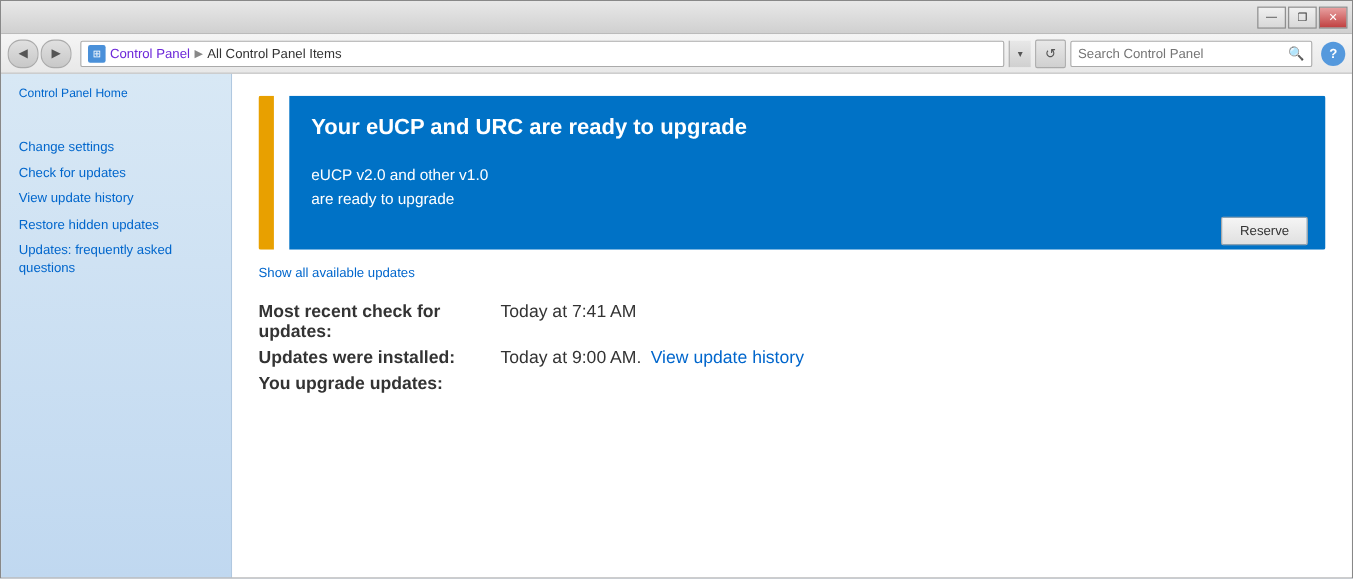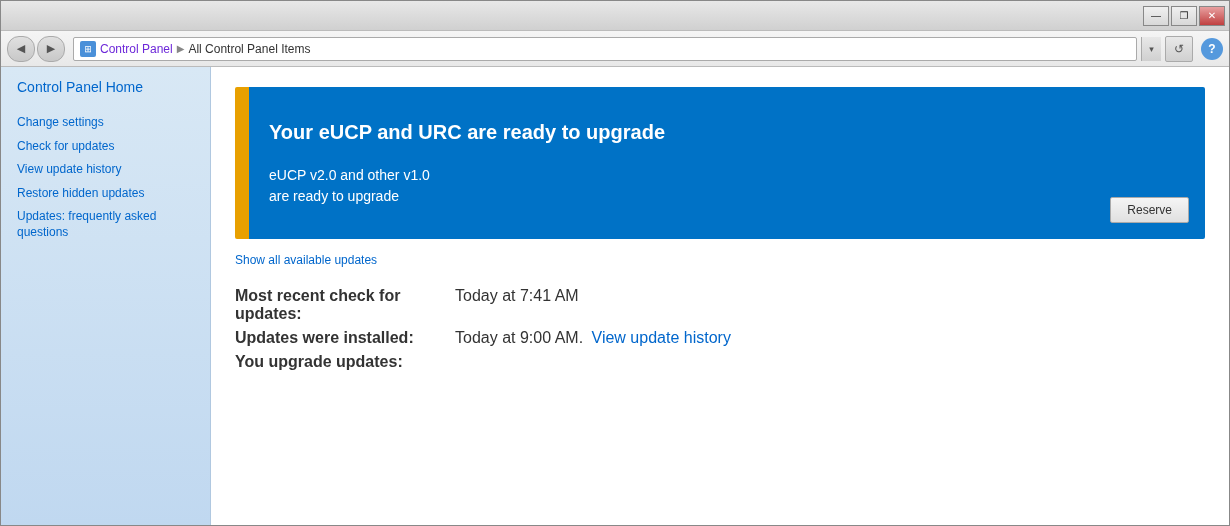--- a/index.html
+++ b/index.html
@@ -202,25 +202,25 @@
     
     .sidebar {
       width: 210px;
       background: linear-gradient(to bottom, #d8e8f5 0%, #c0d8f0 100%);
       border-right: 1px solid #b0c8e0;
       padding: 12px 16px;
       flex-shrink: 0;
     }
 
     .sidebar-home {
-      font-size: 14px;
+      font-size: 11px;
       color: #0066cc;
       text-decoration: none;
       display: block;
-      margin-bottom: 20px;
+      margin-bottom: 35px;
       cursor: pointer;
     }
 
     .sidebar-link {
       font-size: 12px;
       color: #0066cc;
       text-decoration: none;
       display: block;
       margin-bottom: 8px;
       cursor: pointer;
@@ -246,42 +246,43 @@
 
     .banner-accent {
       width: 14px;
       background: #e8a000;
       flex-shrink: 0;
     }
 
     .banner-main {
       flex: 1;
       background: #0072c6;
-      padding: 32px 20px;
+      padding: 16px 20px;
       color: white;
       position: relative;
+      margin-left: 14px;
     }
 
     .banner-title {
       font-size: 20px;
       font-weight: bold;
       color: white;
       margin-bottom: 20px;
       line-height: 1.3;
     }
 
     .banner-subtitle {
       font-size: 14px;
       color: white;
       line-height: 1.5;
     }
 
     .reserve-btn {
       position: absolute;
-      bottom: 16px;
+      bottom: 4px;
       right: 16px;
       background: linear-gradient(to bottom, #f5f5f5, #e0e0e0);
       border: 1px solid #aaa;
       padding: 5px 16px;
       font-size: 12px;
       color: #333;
       cursor: pointer;
       border-radius: 2px;
     }
 
@@ -341,20 +342,24 @@
     <div class="breadcrumb-area">
       <span class="breadcrumb-icon">⊞</span>
       <span style="color:#6d28d9; cursor:pointer;">Control Panel</span>
       <span class="breadcrumb-sep">▶</span>
       <span>All Control Panel Items</span>
     </div>
     <div class="breadcrumb-dropdown">▾</div>
 
     <button class="refresh-btn">↺</button>
 
+    <div class="search-area">
+      <input class="search-input" type="text" placeholder="Search Control Panel" style="">
+      <div class="search-btn">🔍</div>
+    </div>
 
     <div class="help-btn">?</div>
   </div>
 
   <div class="main-area">
 
     <div class="sidebar">
       <a class="sidebar-home">Control Panel Home</a>
       <a class="sidebar-link">Change settings</a>
       <a class="sidebar-link">Check for updates</a>

